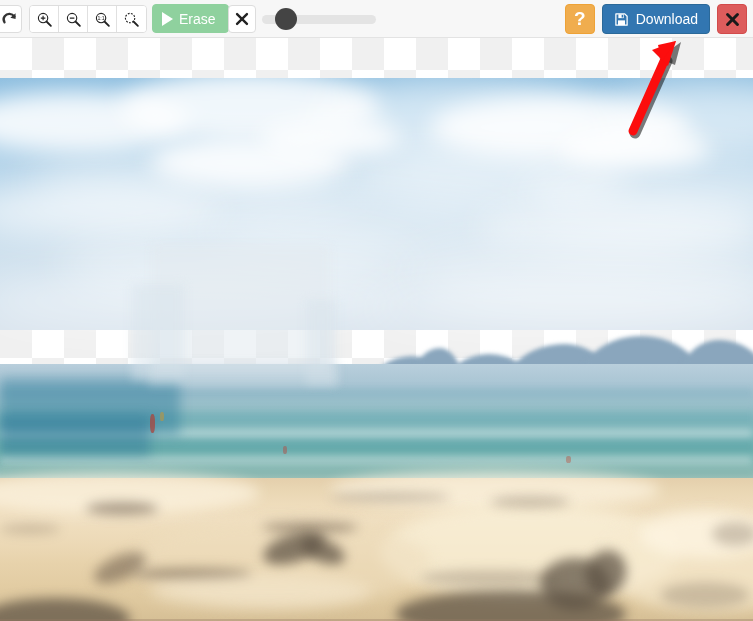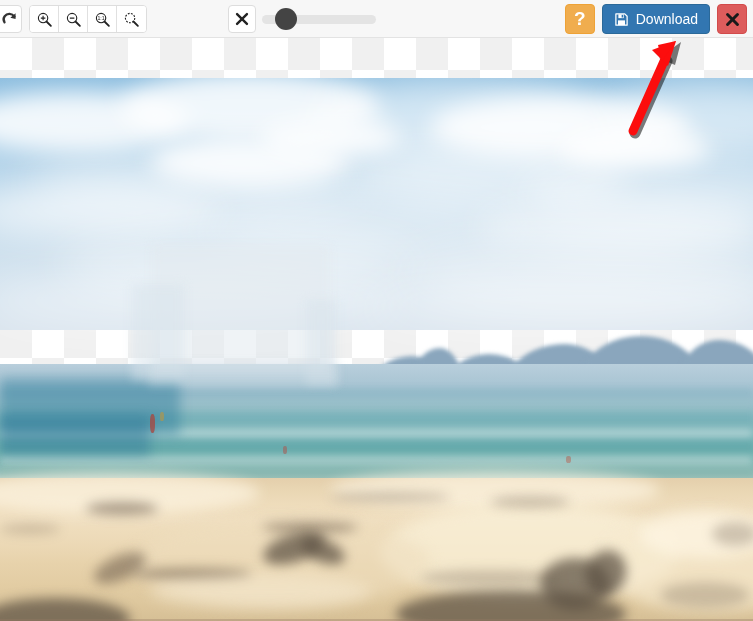--- a/index.html
+++ b/index.html
@@ -300,20 +300,24 @@
         </svg>
       </div>
       <div class="zbtn" title="Fit to Screen">
         <svg width="17" height="17" viewBox="0 0 24 24">
           <circle cx="10" cy="10" r="6.6" fill="none" stroke="#222" stroke-width="1.6" stroke-dasharray="2.6 1.9"></circle>
           <line x1="14.8" y1="14.8" x2="21" y2="21" stroke="#222" stroke-width="2.6" stroke-linecap="round"></line>
         </svg>
       </div>
     </div>
 
+    <div class="erase-btn">
+      <span class="tri"></span>
+      <span class="erase-label">Erase</span>
+    </div>
 
     <div class="btn clear-btn" title="Clear">
       <svg width="16" height="16" viewBox="0 0 24 24">
         <line x1="4.6" y1="4.6" x2="19.4" y2="19.4" stroke="#222" stroke-width="3.6" stroke-linecap="round"></line>
         <line x1="19.4" y1="4.6" x2="4.6" y2="19.4" stroke="#222" stroke-width="3.6" stroke-linecap="round"></line>
       </svg>
     </div>
 
     <div class="slider-wrap">
       <div class="slider-track"></div>

